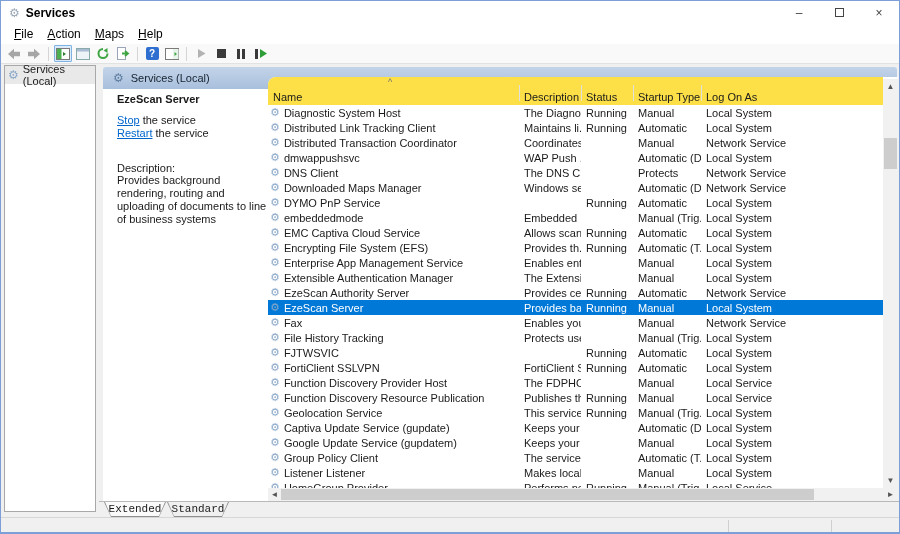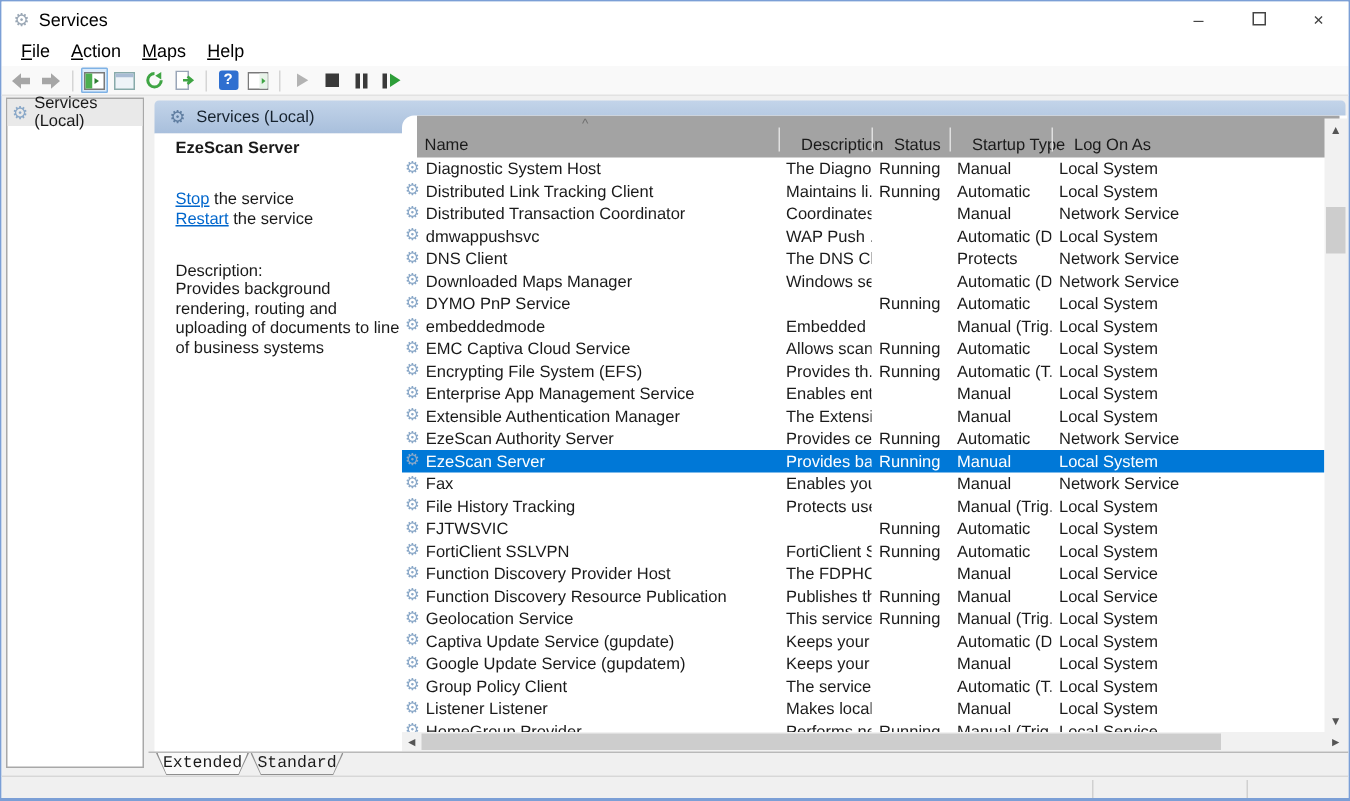--- a/index.html
+++ b/index.html
@@ -4,21 +4,21 @@
 <style>
   * { margin:0; padding:0; box-sizing:border-box; }
   html,body { width:900px; height:534px; }
   body { font-family:"Liberation Sans","DejaVu Sans",sans-serif; font-size:11px; color:#1a1a1a; background:#fff; }
 
   .window { position:relative; width:900px; height:534px; border:1px solid #7b9fd6; border-bottom-width:2px; background:#fff; overflow:hidden; }
 
   
   .titlebar { position:relative; height:23px; background:#fff; display:flex; align-items:center; padding-left:8px; }
   .titlebar .appicon { color:#9aa7b5; font-size:12px; margin-right:6px; }
-  .titlebar .title { font-size:12px; color:#000; }
+  .titlebar .title { font-size:12px; color:#000;font-weight:bold; }
   .win-controls { position:absolute; right:0; top:0; height:23px; display:flex; }
   .win-btn { width:40px; height:23px; display:flex; align-items:center; justify-content:center; color:#444; font-size:12px; }
   .max-glyph { width:9px; height:9px; border:1px solid #444; display:inline-block; }
 
   
   .menubar { height:20px; display:flex; align-items:center; padding-left:6px; background:#fff; }
   .menu-item { display:inline-block; padding:2px 7px; font-size:12px; color:#000; }
   .menu-item::first-letter { text-decoration:underline; }
 
   
@@ -38,27 +38,27 @@
 
   .tree-panel { position:absolute; left:3px; top:1px; width:92px; height:447px; background:#fff; border:1px solid #a8a8a8; }
   .tree-item { display:flex; align-items:center; gap:4px; height:18px; padding-left:3px; background:#e9e9e9; }
   .gear { color:#8aa8c8; font-size:12px; line-height:1; }
 
   .band { position:absolute; left:102px; top:3px; width:794px; height:22px; background:linear-gradient(to bottom,#c3d4e9,#a8bfdc); border-radius:3px 3px 0 0; display:flex; align-items:center; padding-left:10px; gap:7px; }
   .band .band-label { font-size:11px; color:#16222e; }
 
   .white-left { position:absolute; left:102px; top:25px; width:165px; height:412px; background:#fff; padding:3px 6px 0 14px; }
   .task-title { font-weight:bold; font-size:11px; margin-top:1px; }
-  .task-links { margin-top:22px; line-height:13px; }
+  .task-links { margin-top:9px; line-height:13px; }
   .tasklink { color:#0066cc; text-decoration:underline; }
   .desc-label { margin-top:22px; }
   .desc-text { margin-top:0px; line-height:13px; width:152px; }
 
   .list-box { position:absolute; left:267px; top:13px; width:630px; height:424px; background:#fff; border-top-left-radius:8px; overflow:hidden; }
-  .lv-header { position:absolute; left:10px; top:0; width:615px; height:28px; display:grid; grid-template-columns:251px 62px 52px 68px auto; align-items:end; padding-bottom:2px; background:#a3a3a3; }
+  .lv-header { position:absolute; left:0; top:0; width:615px; height:28px; display:grid; grid-template-columns:251px 62px 52px 68px auto; align-items:end; padding-bottom:2px; background:#fde047; }
   .lv-header span { padding-left:5px; color:#1a1a1a; white-space:nowrap; overflow:hidden; }
   .hsep { position:absolute; top:8px; width:1px; height:16px; background:#e0e0e0; }
   .sort-arrow { position:absolute; left:120px; top:0px; color:#707070; font-size:9px; }
   .rows-viewport { position:absolute; left:0; top:28px; width:615px; height:383px; overflow:hidden; }
   .lv-row { display:grid; grid-template-columns:251px 62px 52px 68px auto; height:15px; align-items:center; white-space:nowrap; }
   .lv-row > span { overflow:hidden; text-overflow:clip; padding-left:5px; }
   .lv-row .cell-name { display:flex; align-items:center; gap:4px; padding-left:2px; }
   .lv-row .cell-name .gear { font-size:11px; flex:0 0 auto; }
   .lv-row.selected { color:#fff; }
   .lv-row.selected .gear { color:#cfe3f5; }

